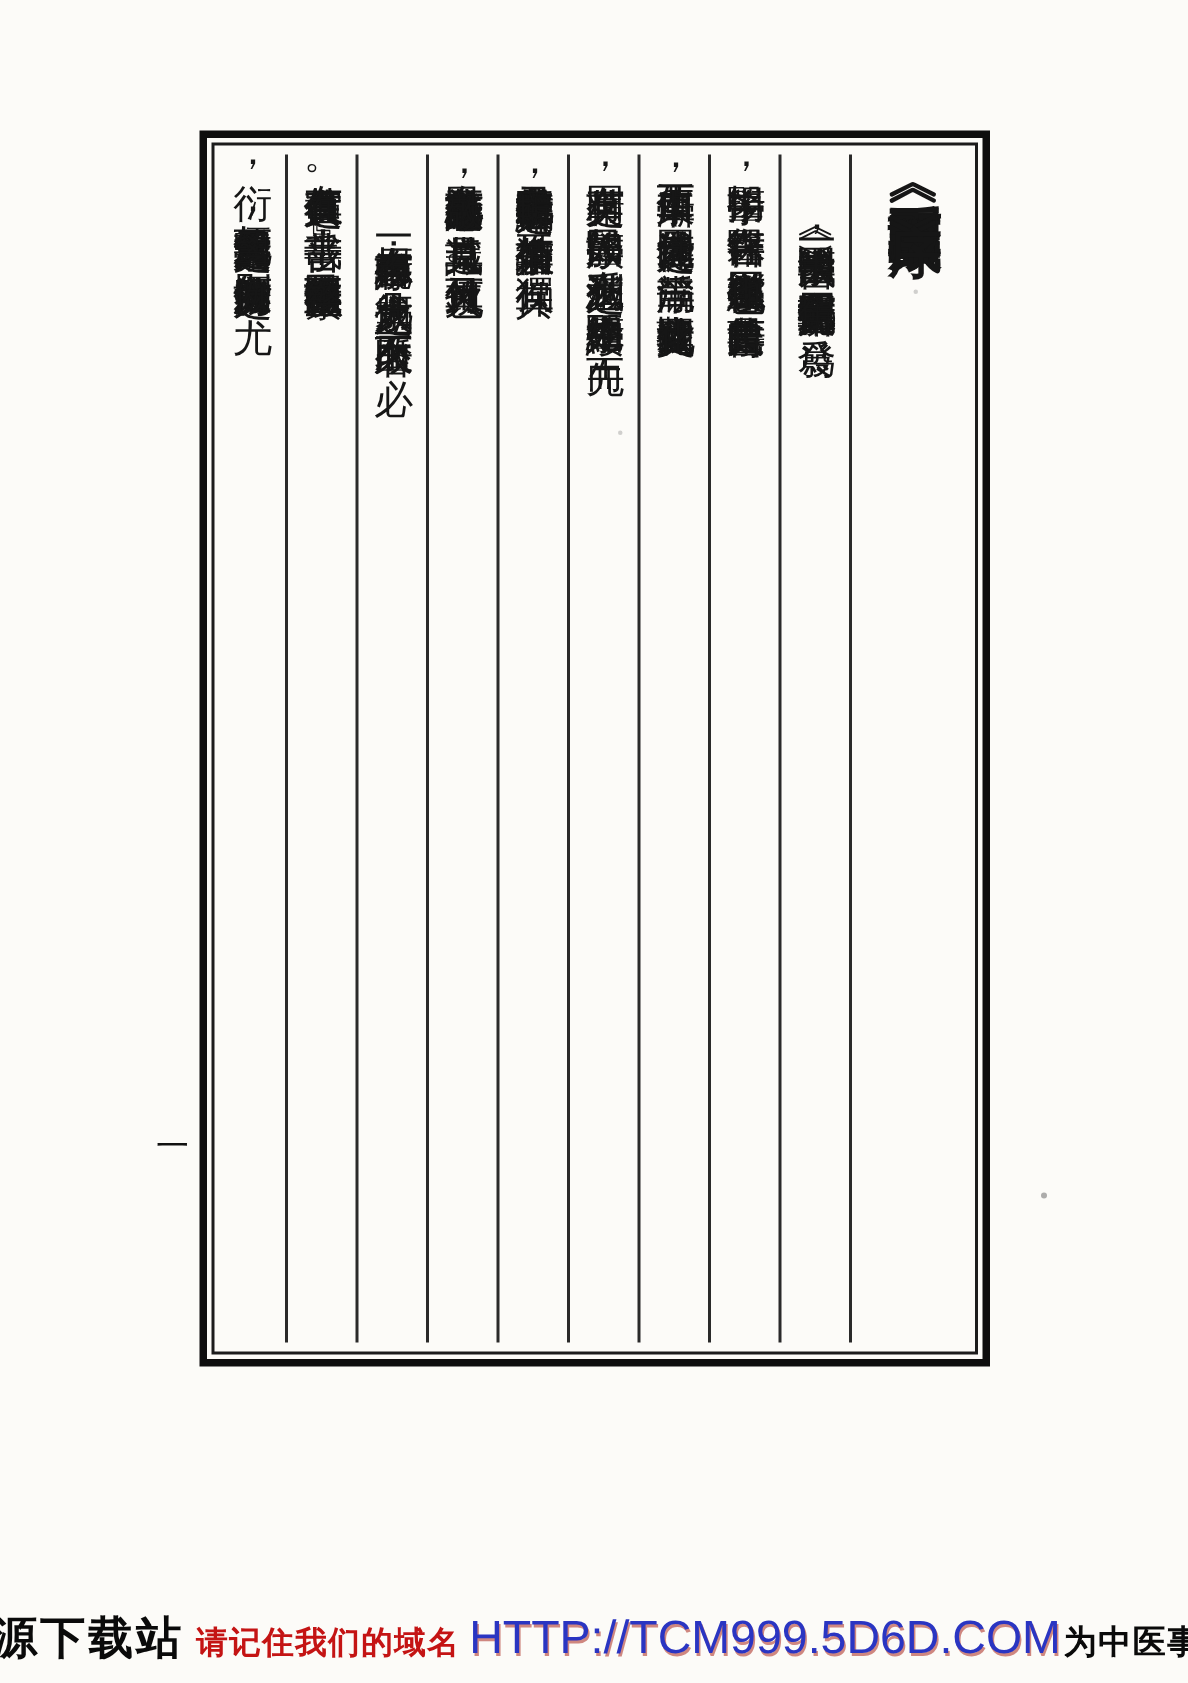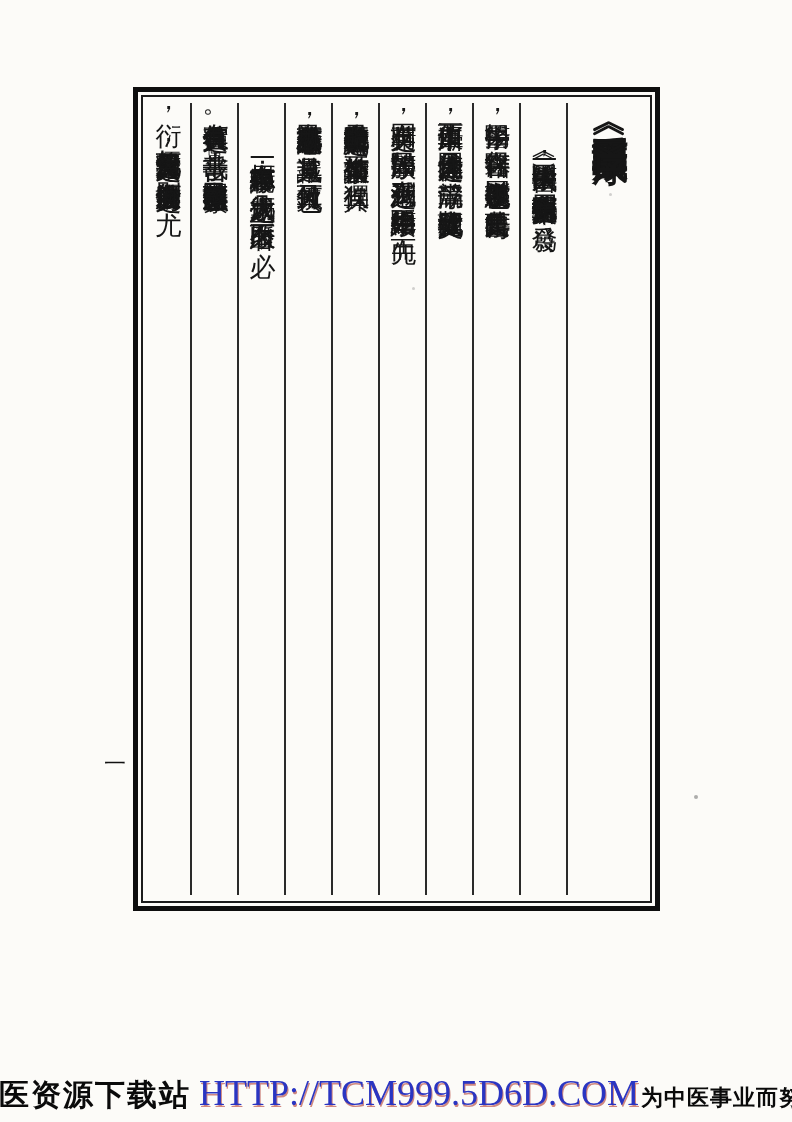--- a/index.html
+++ b/index.html
@@ -59,22 +59,22 @@
   .footer .site-name{
     font-size:30px;font-weight:700;color:#0a0a0a;
     letter-spacing:2px;margin-right:8px;
     font-family:"Liberation Serif", serif;
   }
   .footer .slogan{
     font-size:21px;font-weight:700;color:#c41414;
     letter-spacing:1px;margin-right:6px;
   }
   .footer .url{
-    font-size:36px;font-weight:500;color:#2a35c2;
-    font-family:Liberation Serif, serif;
+    font-size:31px;font-weight:500;color:#2a35c2;
+    font-family:Liberation Sans, sans-serif;
     text-shadow:1px 2px 0 rgba(170,40,30,.55);
     letter-spacing:0;
   }
   .footer .tagline{
     font-size:22px;font-weight:700;color:#0a0a0a;
     letter-spacing:1px;margin-left:2px;
   }
 </style>
 </head>
 <body>
@@ -98,15 +98,16 @@
 </div>
 
 <div class="page-number">一</div>
 
 <span class="speck s1"></span>
 <span class="speck s2"></span>
 <span class="speck s3"></span>
 
 <div class="footer">
   <span class="site-name">中医资源下载站</span>
+  <span class="slogan">请记住我们的域名</span>
   <span class="url">HTTP://TCM999.5D6D.COM</span>
   <span class="tagline">为中医事业而努力</span>
 </div>
 
 </body></html>

